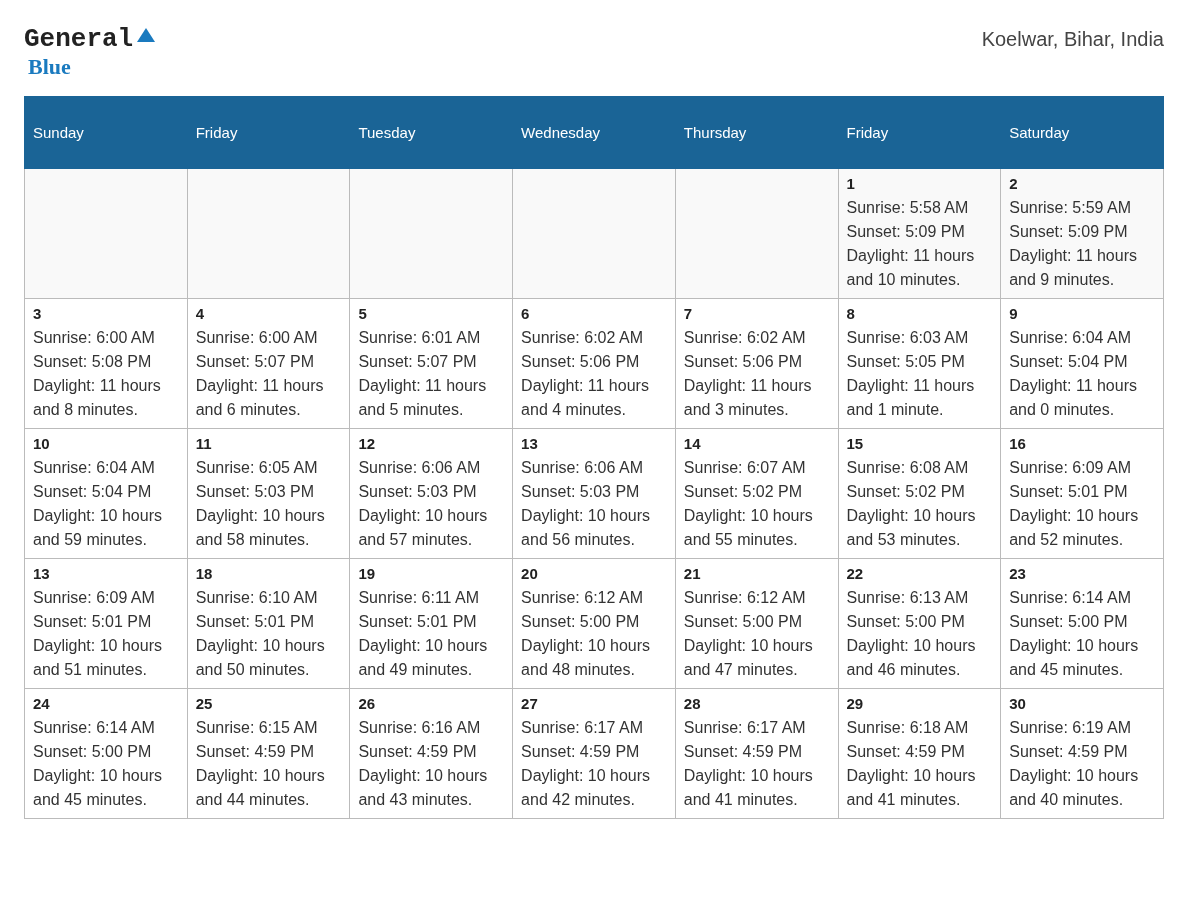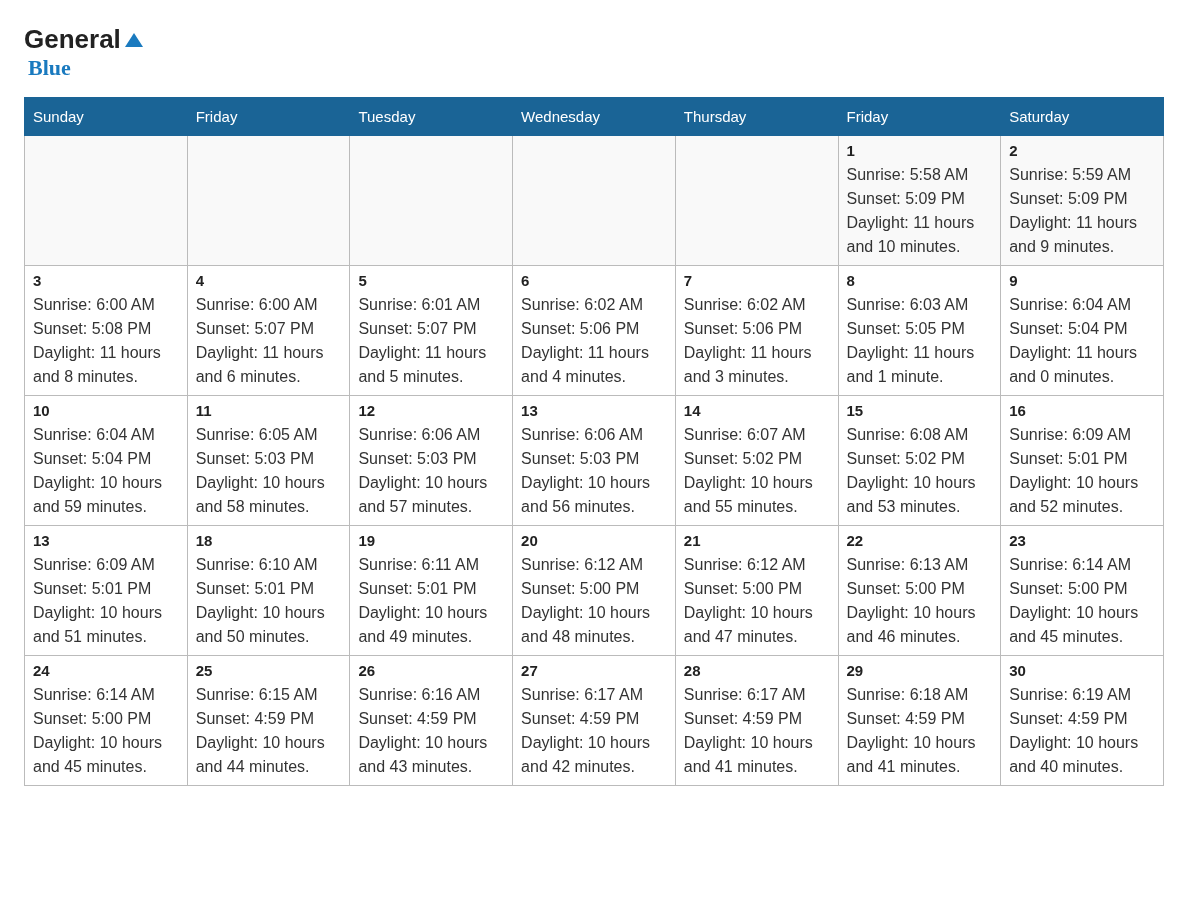--- a/index.html
+++ b/index.html
@@ -41,21 +41,21 @@
       margin-top: 4px;
     }
     table {
       width: 100%;
       border-collapse: collapse;
       table-layout: fixed;
     }
     thead tr th {
       background-color: #1a6496;
       color: #fff;
-      padding: 10px 8px;
+      padding: 27px 8px;
       text-align: left;
       font-size: 15px;
       font-weight: normal;
       border: 1px solid #1a6496;
     }
     tbody tr td {
       border: 1px solid #bbb;
       vertical-align: top;
       padding: 6px 8px;
       font-size: 12px;
@@ -72,22 +72,23 @@
       font-size: 16px;
       line-height: 1.5;
       color: #333;
     }
     tbody tr:first-child td {
       background: #f9f9f9;
     }
     
     .logo-wrapper {
       display: flex;
-      align-items: center;
+      align-items: flex-start;
       gap: 2px;
+      font-family: Liberation Mono, monospace;
     }
     .logo-g {
       font-size: 26px;
       font-weight: bold;
       color: #222;
     }
   </style>
 </head>
 <body>
 
@@ -95,20 +96,21 @@
   <div class="logo">
     <div class="logo-wrapper">
       <span class="logo-g">General</span>
       <svg width="22" height="22" viewBox="0 0 22 22">
         <polygon points="11,4 20,18 2,18" fill="#1a7abf"></polygon>
       </svg>
     </div>
     <span class="logo-blue" style="margin-left:4px;">Blue</span>
   </div>
   <div class="title-area">
+    <div class="location-title">Koelwar, Bihar, India</div>
   </div>
 </div>
 
 <table>
   <thead>
     <tr>
     <th>Sunday</th>
         <th>Friday</th>
         <th>Tuesday</th>
         <th>Wednesday</th>

